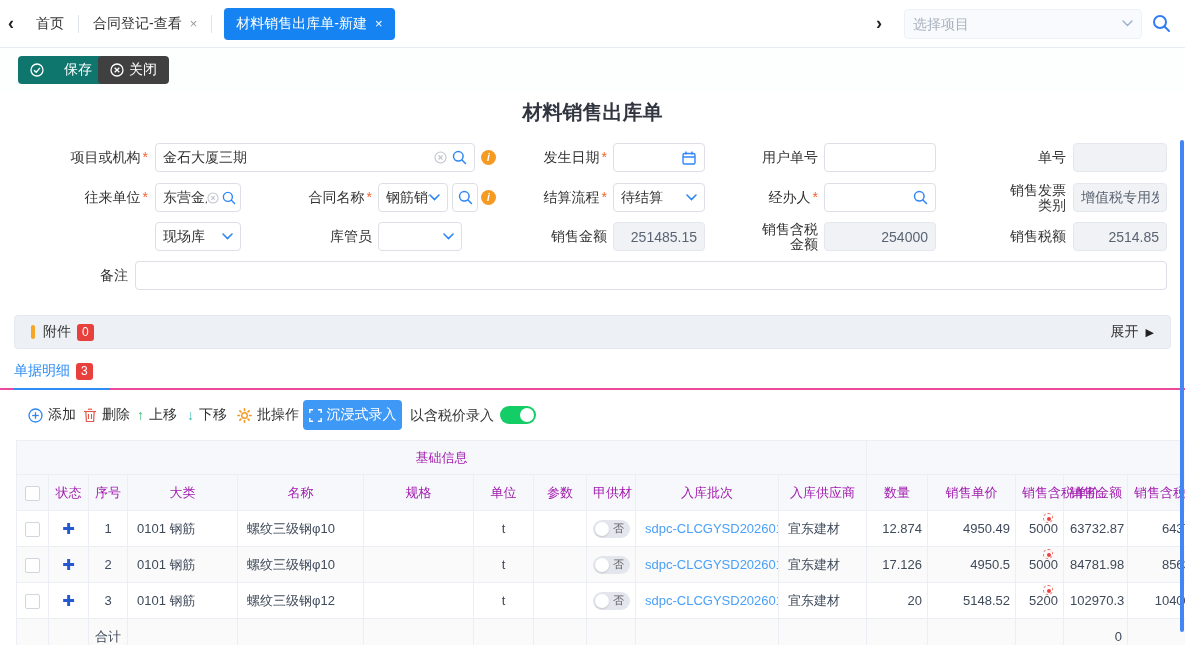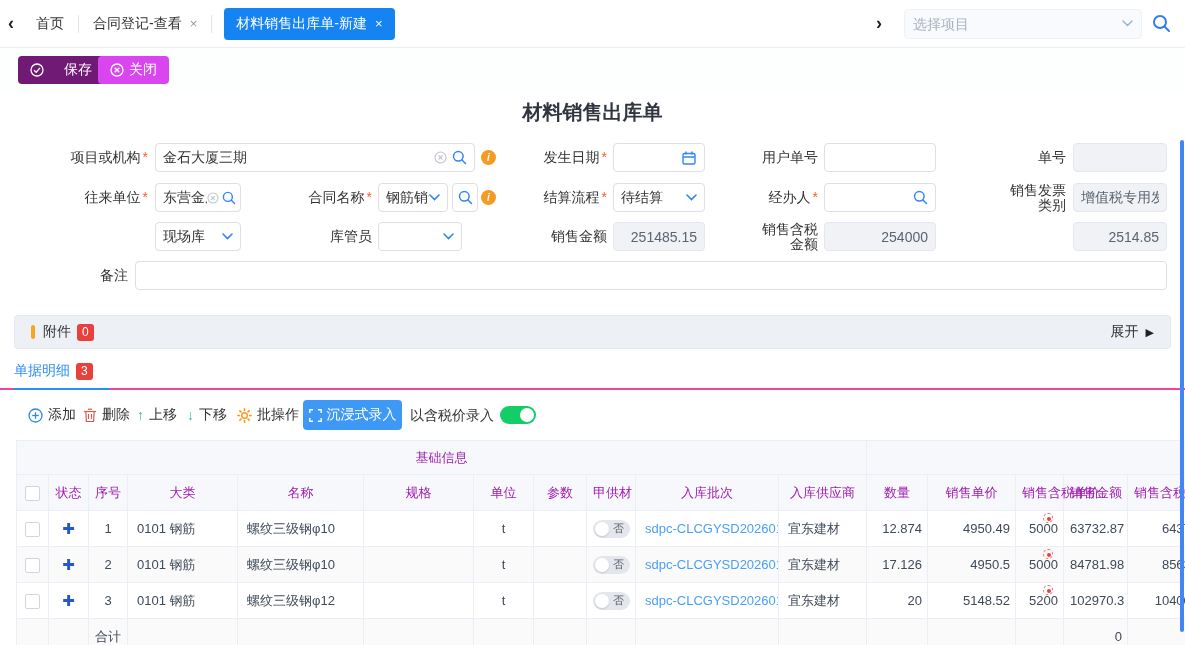--- a/index.html
+++ b/index.html
@@ -20,22 +20,22 @@
   .fwd-chev { font-size:18px; font-weight:bold; color:#222; cursor:pointer; margin-right:12px; }
   .proj-select { width:238px; height:30px; background:#f8fafd; border:1px solid #eef2f7; border-radius:4px;
                  display:flex; align-items:center; padding:0 8px; }
   .proj-select input { flex:1; border:none; outline:none; background:transparent; font-size:14px; color:#333; font-family:inherit; }
   .proj-select input::placeholder { color:#aab2bf; }
 
   
   .actionbar { position:absolute; top:48px; left:0; width:1185px; height:44px; background:#fdfefe; }
   .btn { position:absolute; top:8px; height:28px; border:none; border-radius:4px; color:#fff; font-size:14px;
          display:flex; align-items:center; gap:5px; padding:0 12px; cursor:pointer; font-family:inherit; }
-  .btn-save { left:18px; background:#701a75;gap:20px; }
-  .btn-close { left:98px; background:#d946ef; }
+  .btn-save { left:18px; background:#0f766e;gap:20px; }
+  .btn-close { left:98px; background:#404040; }
 
   
   .page-title { position:absolute; top:99px; left:0; width:1185px; text-align:center;
                 font-size:20px; font-weight:bold; color:#303540; }
 
   
   .flabel { position:absolute; height:29px; line-height:29px; font-size:14px; color:#333; text-align:right; }
   .flabel.two { line-height:15px; white-space:pre-line; display:flex; align-items:center; justify-content:flex-end; }
   .star { color:#f5622d; margin-left:2px; }
   .fld { position:absolute; height:29px; border:1px solid #dcdfe6; border-radius:4px; background:#fff;
@@ -320,20 +320,23 @@
   </div>
 
   <div class="flabel two" style="top:222px; left:718px; width:100px;">
     <span style="white-space:pre-line; text-align:right;">销售含税
 金额</span>
   </div>
   <div class="fld disabled num" style="top:222px; left:824px; width:112px;">
     <span>254000</span>
   </div>
 
+  <div class="flabel" style="top:222px; left:946px; width:120px;">
+    <span>销售税额</span>
+  </div>
   <div class="fld disabled num" style="top:222px; left:1073px; width:94px;">
     <span>2514.85</span>
   </div>
 
   <div class="flabel" style="top:261px; left:20px; width:108px;">
     <span>备注</span>
   </div>
   <div class="fld" style="top:261px; left:135px; width:1032px;">
     <span class="val"></span>
   </div>

